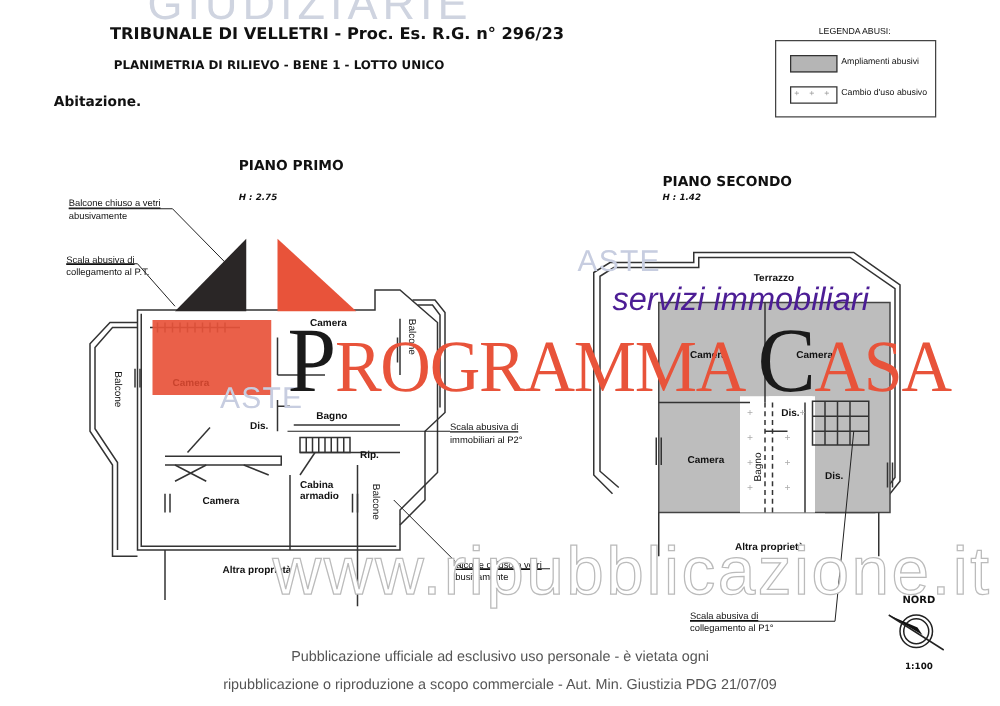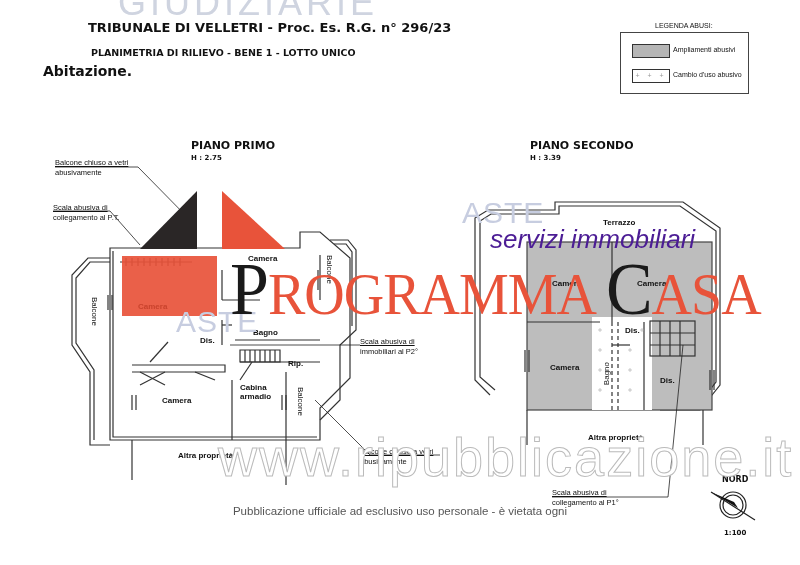--- a/index.html
+++ b/index.html
@@ -2,39 +2,39 @@
 <html><head>
 <meta charset="utf-8">
 <style>
   html,body{margin:0;padding:0;background:#fff;}
   body{width:800px;height:565px;position:relative;overflow:hidden;font-family:"Liberation Sans",sans-serif;color:#111;}
   .abs{position:absolute;}
   .hdr{font-weight:bold;font-family:"DejaVu Sans",sans-serif;}
   .wm-top{left:118px;top:-18px;font-size:36px;color:#cfd4e0;letter-spacing:4px;font-family:"Liberation Sans",sans-serif;}
   .t1{left:40px;top:20px;font-size:13px;margin-left:48px;}
   .t2{left:43px;top:47px;font-size:9.5px;padding-left:48px;}
-  .t3{left:43px;top:63px;font-size:14px;}
+  .t3{left:43px;top:75px;font-size:11px;}
   .legend-title{left:655px;top:22px;font-size:7px;}
   .legend-box{left:620px;top:32px;width:127px;height:60px;border:1px solid #444;}
   .sw{position:absolute;left:11px;width:36px;height:12px;border:1px solid #333;}
   .sw1{top:11px;background:#b5b5b5;}
   .sw2{top:36px;background:#fff;font-size:7px;color:#999;text-align:center;line-height:12px;letter-spacing:3px;}
   .lg-l{position:absolute;left:52px;font-size:7px;}
   .plan-title{font-size:11px;}
-  .plan-h{font-size:7px;}
+  .plan-h{font-size:7px;font-style:italic;}
   .lbl{font-size:7.5px;line-height:10px;}
   .ul{text-decoration:underline;}
   .room{font-size:8px;font-weight:bold;}
   .vert{writing-mode:vertical-rl;font-size:8px;}
   .footer{font-size:11.5px;color:#555;text-align:center;width:560px;left:120px;line-height:22px;}
   .pc{left:230px;top:250px;font-size:56px;color:#e8533a;font-family:"Liberation Serif",serif;letter-spacing:-1px;transform:scaleY(1.05);}
   .pc .dark{color:#1a1a1a;font-size:70px;}
   .servizi{left:490px;top:224px;font-size:26px;font-family:Liberation Sans, sans-serif;font-style:italic;color:#4c1d95;}
   .www{left:218px;top:426px;font-size:54px;color:#fff;-webkit-text-stroke:1px #bbb;letter-spacing:2px;font-family:"Liberation Sans",sans-serif;}
-  .aste{font-size:30px;color:#c7cde0;font-family:"Liberation Sans",sans-serif;letter-spacing:1px;}
+  .aste{font-size:24px;color:#c7cde0;font-family:"Liberation Sans",sans-serif;letter-spacing:1px;}
 </style>
 </head>
 <body>
 
 <div class="abs wm-top">GIUDIZIARIE</div>
 <div class="abs hdr t1">TRIBUNALE DI VELLETRI - Proc. Es. R.G. n° 296/23</div>
 <div class="abs hdr t2">PLANIMETRIA DI RILIEVO - BENE 1 - LOTTO UNICO</div>
 <div class="abs hdr t3">Abitazione.</div>
 
 <div class="abs legend-title">LEGENDA ABUSI:</div>
@@ -136,21 +136,21 @@
   <path d="M683 345 L668 497 L552 497" fill="none" stroke="#222" stroke-width="0.8"></path>
 
   <g fill="none" stroke="#222" stroke-width="1.2">
     <circle cx="733" cy="505" r="13"></circle>
     <circle cx="733" cy="505" r="10"></circle>
     <path d="M711 492 L755 520"></path>
   </g>
   <polygon points="711,492 738,508 734,502" fill="#111"></polygon>
 </svg>
 
-<div class="abs hdr plan-title" style="left:191px;top:139px">PIANO PRIMO</div>
+<div class="abs hdr plan-title" style="left:191px;top:126px">PIANO PRIMO</div>
 <div class="abs hdr plan-h" style="left:191px;top:154px">H : 2.75</div>
 
 <div class="abs lbl" style="left:55px;top:158px">
   <div class="ul">Balcone chiuso a vetri</div>
   <div>abusivamente</div>
 </div>
 <div class="abs lbl" style="left:53px;top:203px">
   <div class="ul">Scala abusiva di</div>
   <div>collegamento al P.T.</div>
 </div>
@@ -172,21 +172,21 @@
 <div class="abs room" style="left:288px;top:359px">Rip.</div>
 <div class="abs room" style="left:240px;top:383px">
   <div>Cabina</div>
   <div>armadio</div>
 </div>
 <div class="abs room" style="left:162px;top:396px">Camera</div>
 <div class="abs vert" style="left:296px;top:387px">Balcone</div>
 <div class="abs room" style="left:178px;top:451px">Altra proprietà</div>
 
 <div class="abs hdr plan-title" style="left:530px;top:139px">PIANO SECONDO</div>
-<div class="abs hdr plan-h" style="left:530px;top:154px">H : 3.39</div>
+<div class="abs hdr plan-h" style="left:530px;top:154px">H : 1.42</div>
 <div class="abs room" style="left:603px;top:218px">Terrazzo</div>
 <div class="abs room" style="left:552px;top:279px">Camera</div>
 <div class="abs room" style="left:637px;top:279px">Camera</div>
 <div class="abs room" style="left:625px;top:326px">Dis.</div>
 <div class="abs room" style="left:550px;top:363px">Camera</div>
 <div class="abs vert" style="left:602px;top:362px;transform:rotate(180deg)">Bagno</div>
 <div class="abs room" style="left:660px;top:376px">Dis.</div>
 <div class="abs room" style="left:588px;top:433px">Altra proprietà</div>
 <div class="abs lbl" style="left:552px;top:488px">
   <div class="ul">Scala abusiva di</div>
@@ -195,15 +195,16 @@
 
 <div class="abs hdr" style="left:722px;top:475px;font-size:8px">NORD</div>
 <div class="abs hdr" style="left:724px;top:529px;font-size:7px">1:100</div>
 
 <div class="abs aste" style="left:176px;top:305px">ASTE</div>
 <div class="abs aste" style="left:462px;top:196px">ASTE</div>
 <div class="abs servizi">servizi immobiliari</div>
 <div class="abs pc"><span class="dark">P</span><span>ROGRAMMA </span><span class="dark">C</span><span>ASA</span></div>
 <div class="abs www">www.ripubblicazione.it</div>
 
-<div class="abs footer" style="top:500px">
+<div class="abs footer" style="top:515px">
   <div>Pubblicazione ufficiale ad esclusivo uso personale - è vietata ogni</div>
+  <div>ripubblicazione o riproduzione a scopo commerciale - Aut. Min. Giustizia PDG 21/07/09</div>
 </div>
 
 </body></html>

